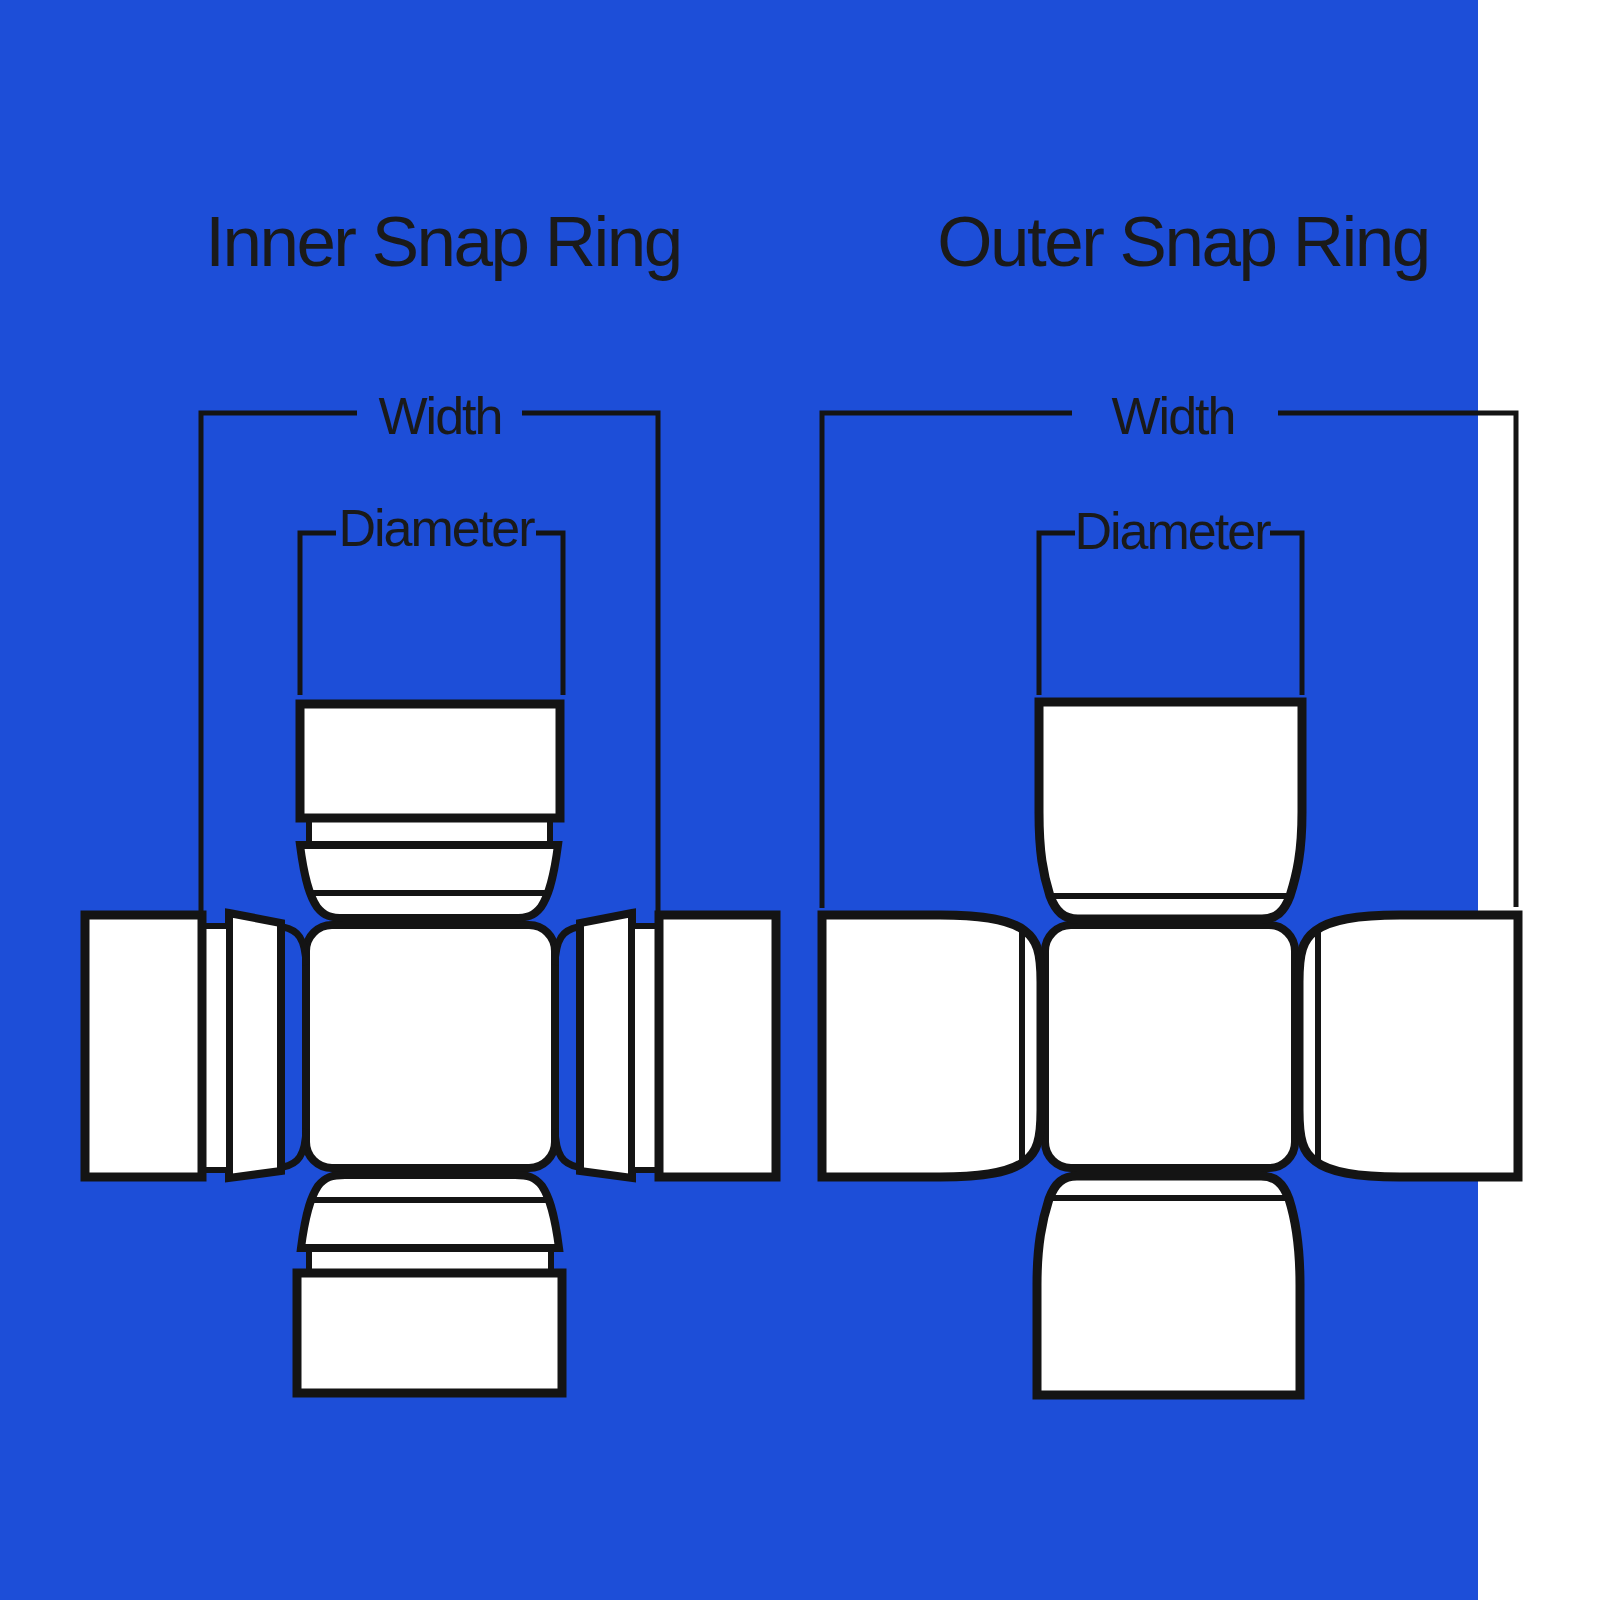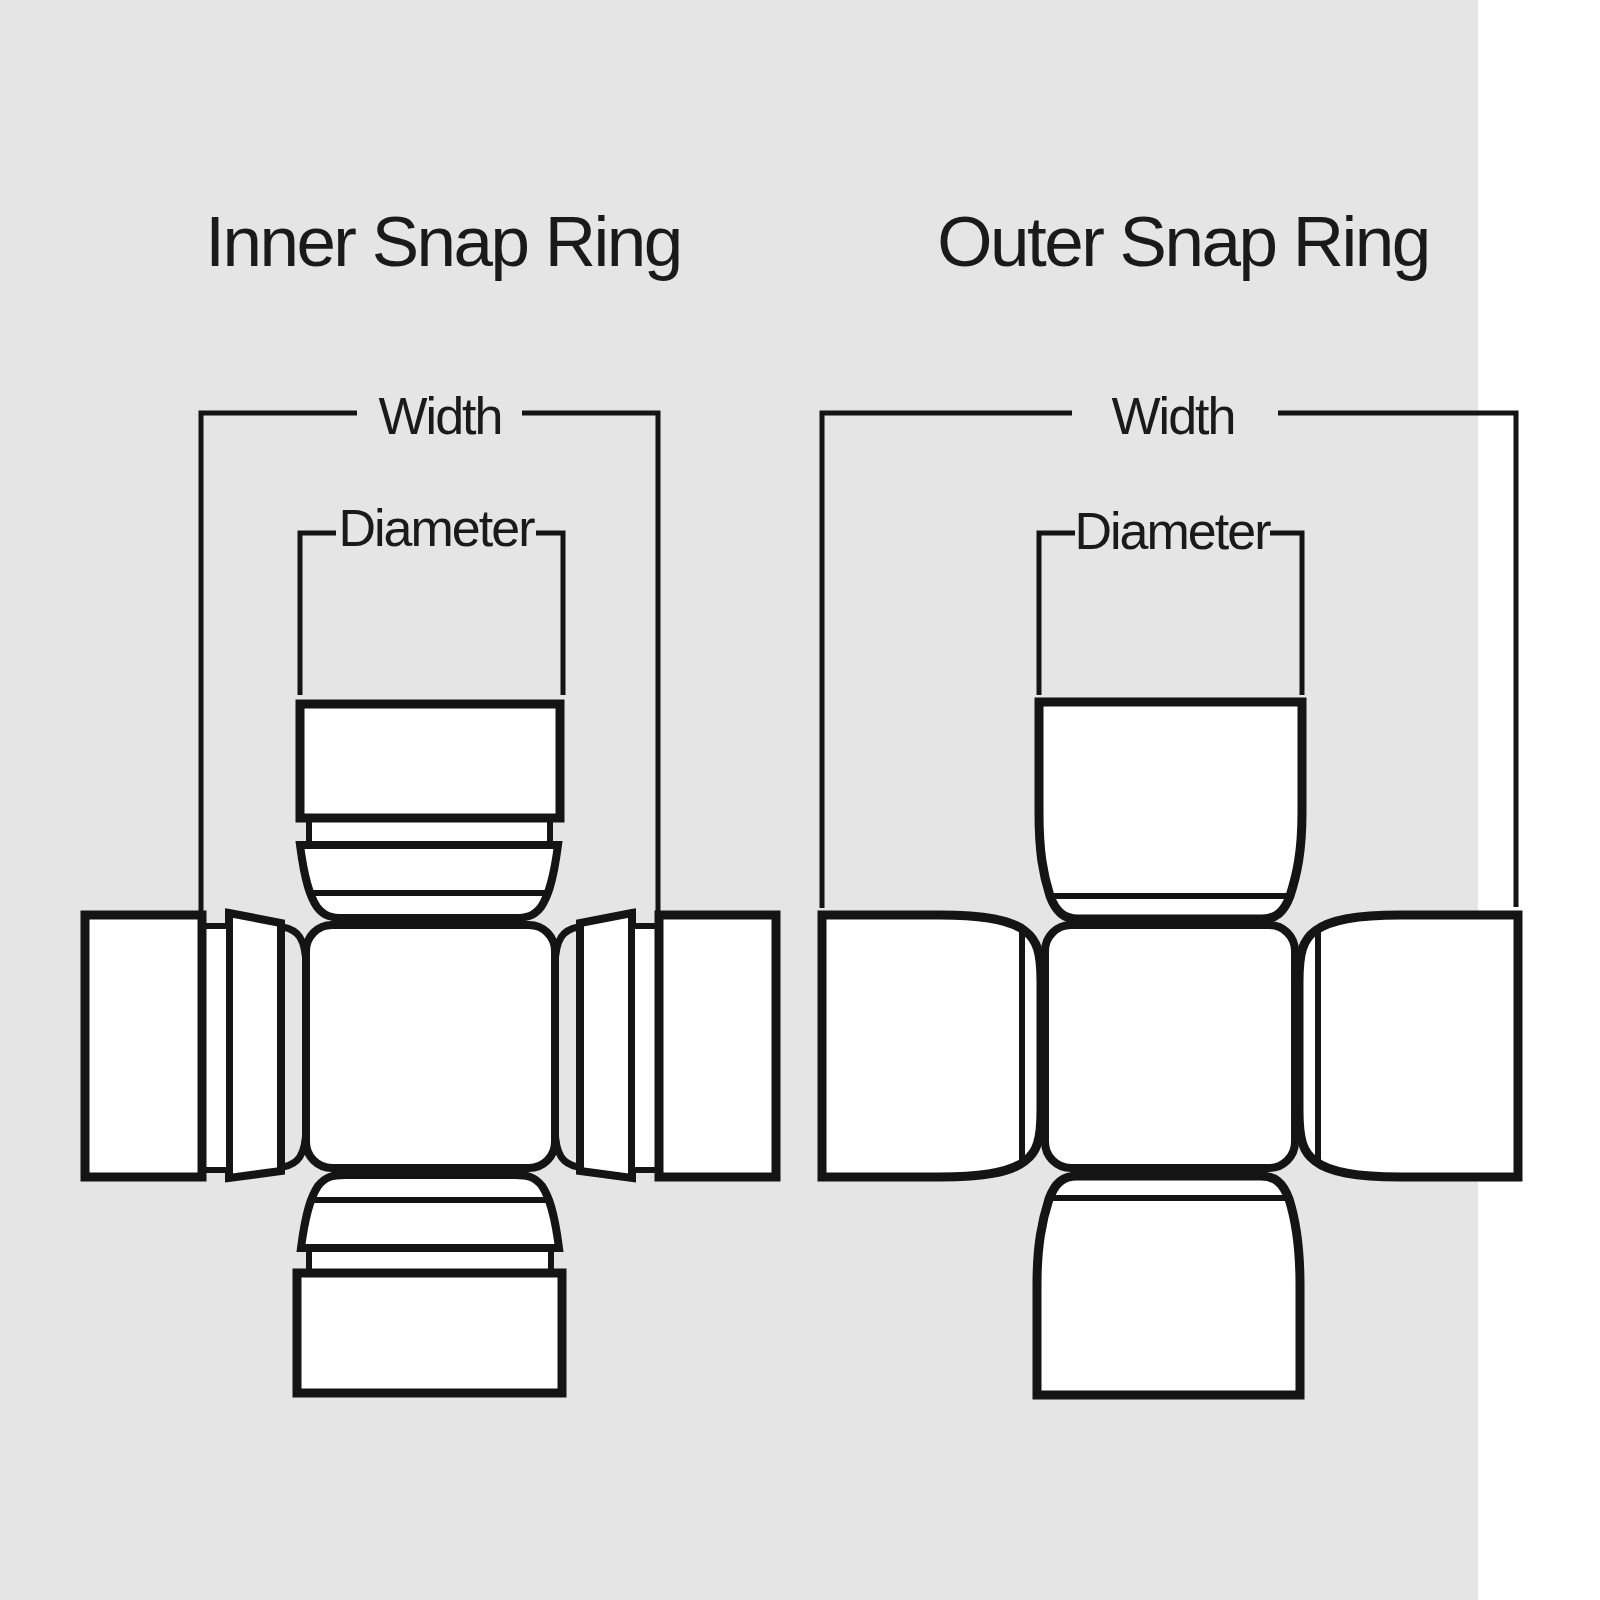--- a/index.html
+++ b/index.html
@@ -7,21 +7,21 @@
     padding: 0;
     background: #ffffff;
     width: 1600px;
     height: 1600px;
     overflow: hidden;
   }
   .canvas-wrap {
     position: relative;
     width: 1478px;
     height: 1600px;
-    background: #e5e5e5;
+    background: #1d4ed8;
   }
   svg { display: block; }
   .title-text {
     font-family: "Liberation Sans", sans-serif;
     font-size: 71px;
     letter-spacing: -2.5px;
     font-weight: 400;
   }
   .dim-text {
     font-family: "Liberation Sans", sans-serif;

